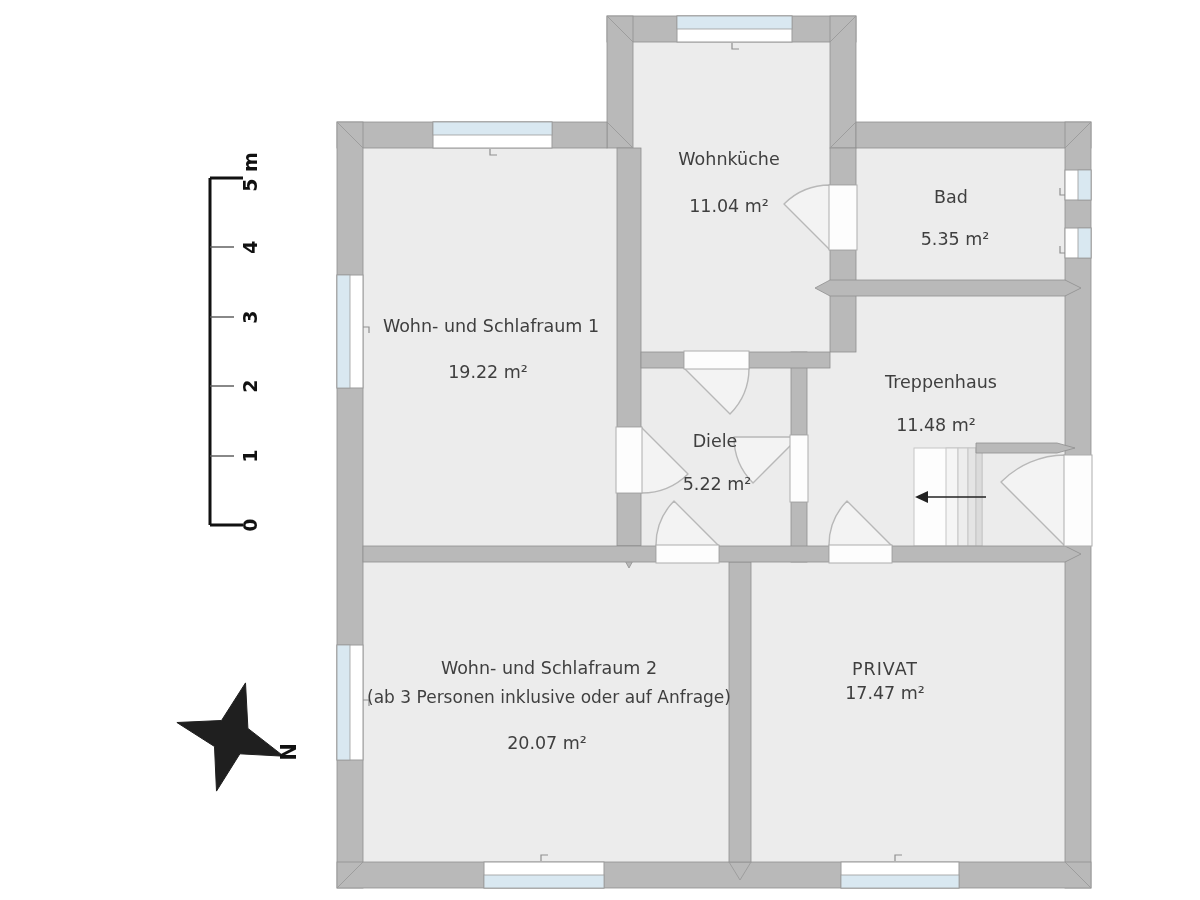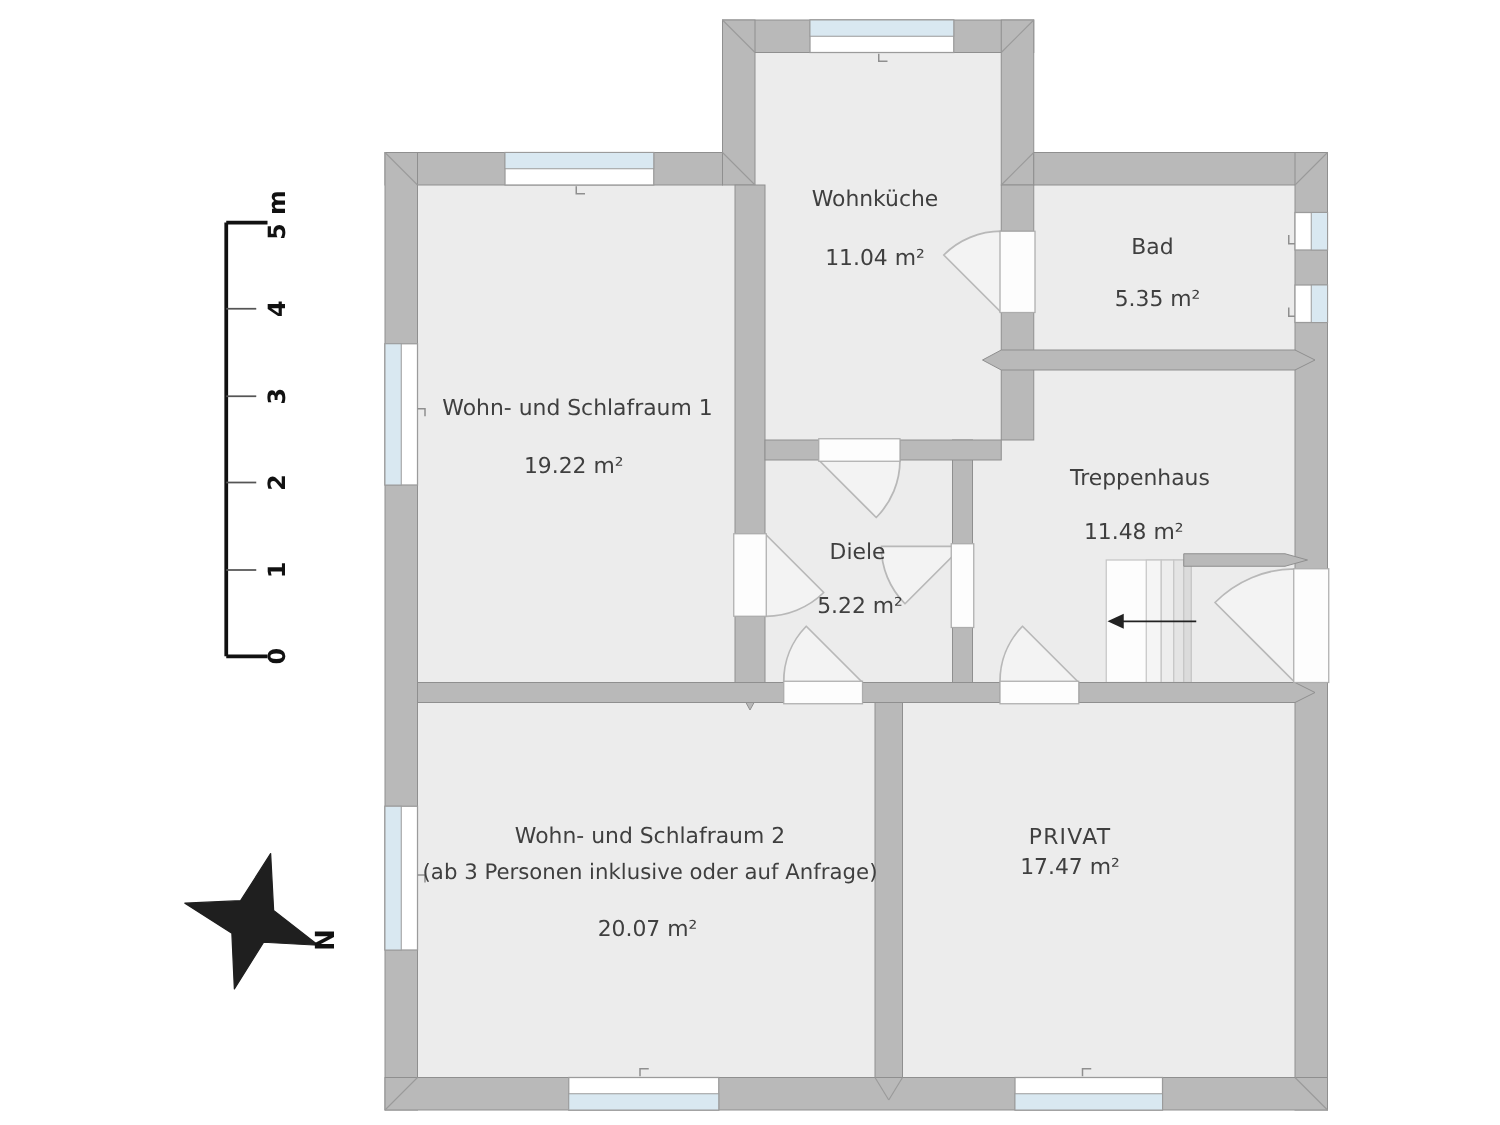--- a/index.html
+++ b/index.html
@@ -1,17 +1,17 @@
 <!DOCTYPE html>
 <html><head>
 <meta charset="utf-8">
 <style>
   html,body{margin:0;padding:0;background:#ffffff;}
   .stage{position:relative;width:1085px;height:900px;background:#ffffff;overflow:hidden;
-         font-family:"DejaVu Sans","Liberation Sans",sans-serif;}
+         font-family:"DejaVu Sans","Liberation Sans",sans-serif;padding-left:29px;}
   svg text{font-family:"DejaVu Sans","Liberation Sans",sans-serif;}
   .room-label{fill:#3f3f3f;font-size:17.5px;}
   .room-label.small{font-size:17px;}
   .privat{letter-spacing:1px;}
   .scale-num{fill:#111;font-size:19px;font-weight:bold;}
   .north{fill:#111;font-size:21px;font-weight:bold;}
 </style>
 </head>
 <body>
 

